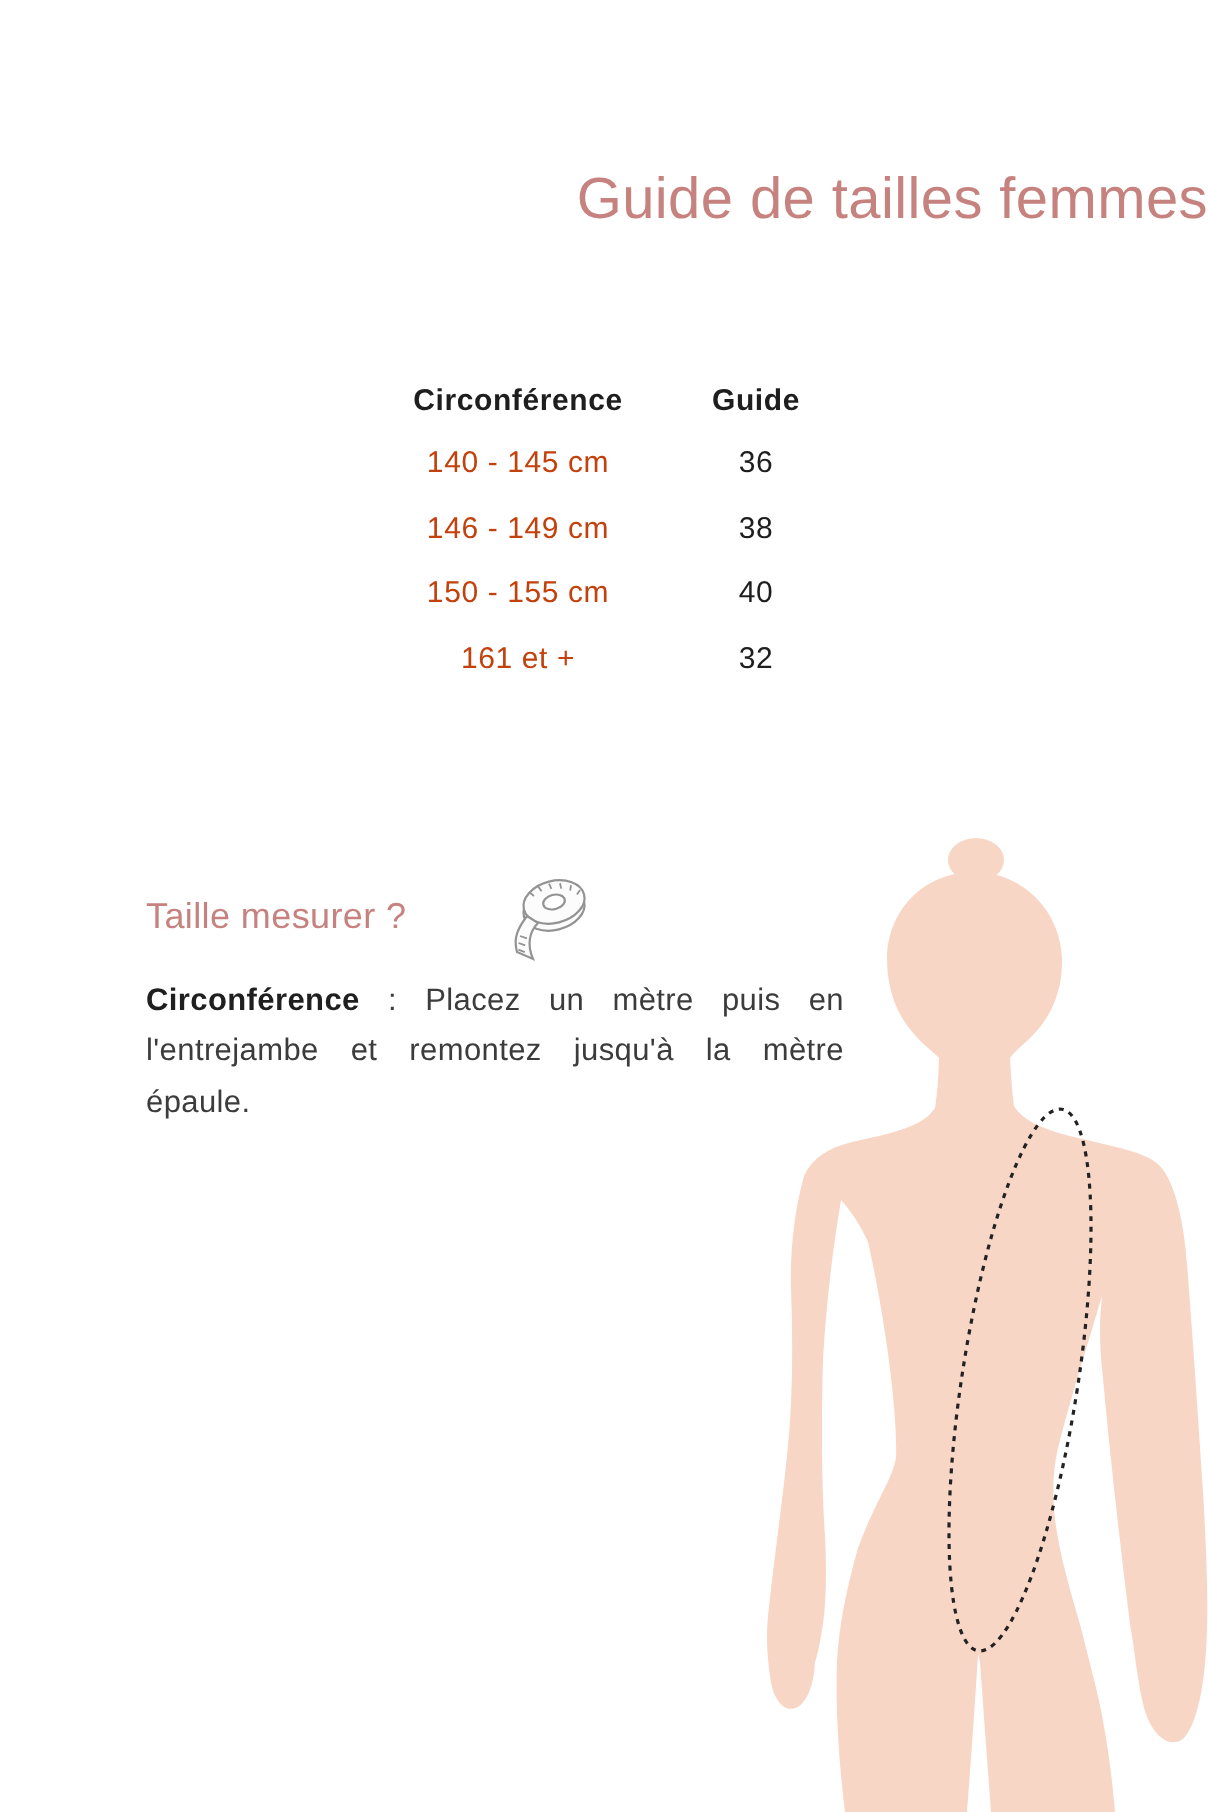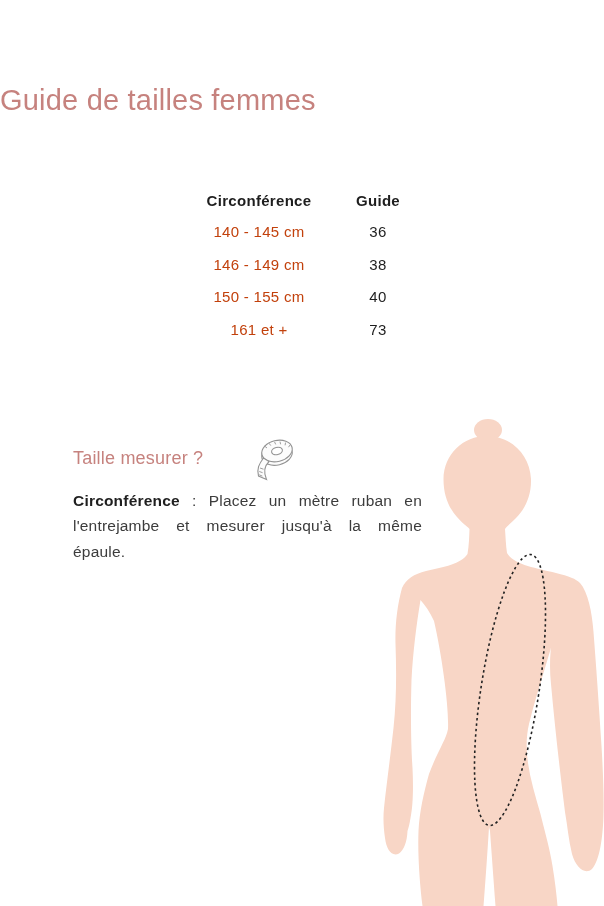--- a/index.html
+++ b/index.html
@@ -6,21 +6,21 @@
   body{
     width:604px;height:906px;background:#ffffff;
     font-family:"Liberation Sans", sans-serif;
     position:relative;overflow:hidden;
     -webkit-font-smoothing:antialiased;
   }
   .page{position:absolute;inset:0;background:#fff;}
 
   .title{
     position:absolute;top:84px;left:0;width:604px;
-    text-align:left;font-size:29px;font-weight:400;
+    text-align:right;font-size:29px;font-weight:400;
     color:#c6827e;letter-spacing:.2px;
   }
 
   .size-table{position:absolute;left:200px;top:190px;}
   .trow{
     display:grid;grid-template-columns:118px 84px;column-gap:18px;
     height:32.7px;align-items:center;text-align:center;
   }
   .trow.head{height:20px;margin-bottom:5px;}
   .trow.head .cell{font-weight:700;font-size:15px;color:#1e1e1e;letter-spacing:.3px;}
@@ -62,40 +62,40 @@
     <div class="trow">
       <div class="cell">146 - 149 cm</div>
       <div class="cell size">38</div>
     </div>
     <div class="trow">
       <div class="cell">150 - 155 cm</div>
       <div class="cell size">40</div>
     </div>
     <div class="trow">
       <div class="cell">161 et +</div>
-      <div class="cell size">73</div>
+      <div class="cell size">32</div>
     </div>
   </div>
 
   <div class="howto-heading">Taille mesurer ?</div>
 
   <svg class="tape-icon" viewBox="0 0 44 48" xmlns="http://www.w3.org/2000/svg">
     <g stroke="#939393" fill="#fcfcfc" stroke-width="1.1">
       <ellipse cx="25" cy="19.5" rx="15.5" ry="10.5" transform="rotate(-14 25 19.5)"></ellipse>
       <ellipse cx="25" cy="16" rx="15.5" ry="10.5" transform="rotate(-14 25 16)"></ellipse>
       <ellipse cx="25" cy="16" rx="5.5" ry="3.6" fill="#ffffff" transform="rotate(-14 25 16)"></ellipse>
       <path d="M11.5 23 C7 29 4.5 34 6.5 41 L14.5 44.5 C11.5 37.5 12.5 31 17 26.5 Z"></path>
       <path d="M8 33 l3.5 1.2 M7.3 36.5 l3.3 1.2 M7.2 39.8 l3.2 1.3" fill="none" stroke-width="0.9"></path>
       <path d="M12.5 11 l2.5 2 M17 8.2 l1.8 2.4 M22.5 6.8 l1.2 2.6 M28 6.6 l0.6 2.7 M33.5 7.6 l-0.4 2.7 M38 10 l-1.5 2.2" fill="none" stroke-width="0.9"></path>
     </g>
   </svg>
 
   <div class="para">
-    <div class="pline"><b>Circonférence</b><span> : </span><span>Placez un mètre ruban en</span></div>
-    <div class="pline">l'entrejambe et mesurer jusqu'à la même</div>
+    <div class="pline"><b>Circonférence</b><span> : </span><span>Placez un mètre puis en</span></div>
+    <div class="pline">l'entrejambe et remontez jusqu'à la mètre</div>
     <div class="pline last">épaule.</div>
   </div>
 
   <svg class="figure" viewBox="0 0 240 490" xmlns="http://www.w3.org/2000/svg">
     <ellipse cx="124" cy="14" rx="14" ry="11" fill="#f8d6c6"></ellipse>
     <path fill="#f8d6c6" d="
       M123 20
       C147 20 166 39 167 63
       C167.5 80 161 93 152 102
       C147 107 143 110 141 113

